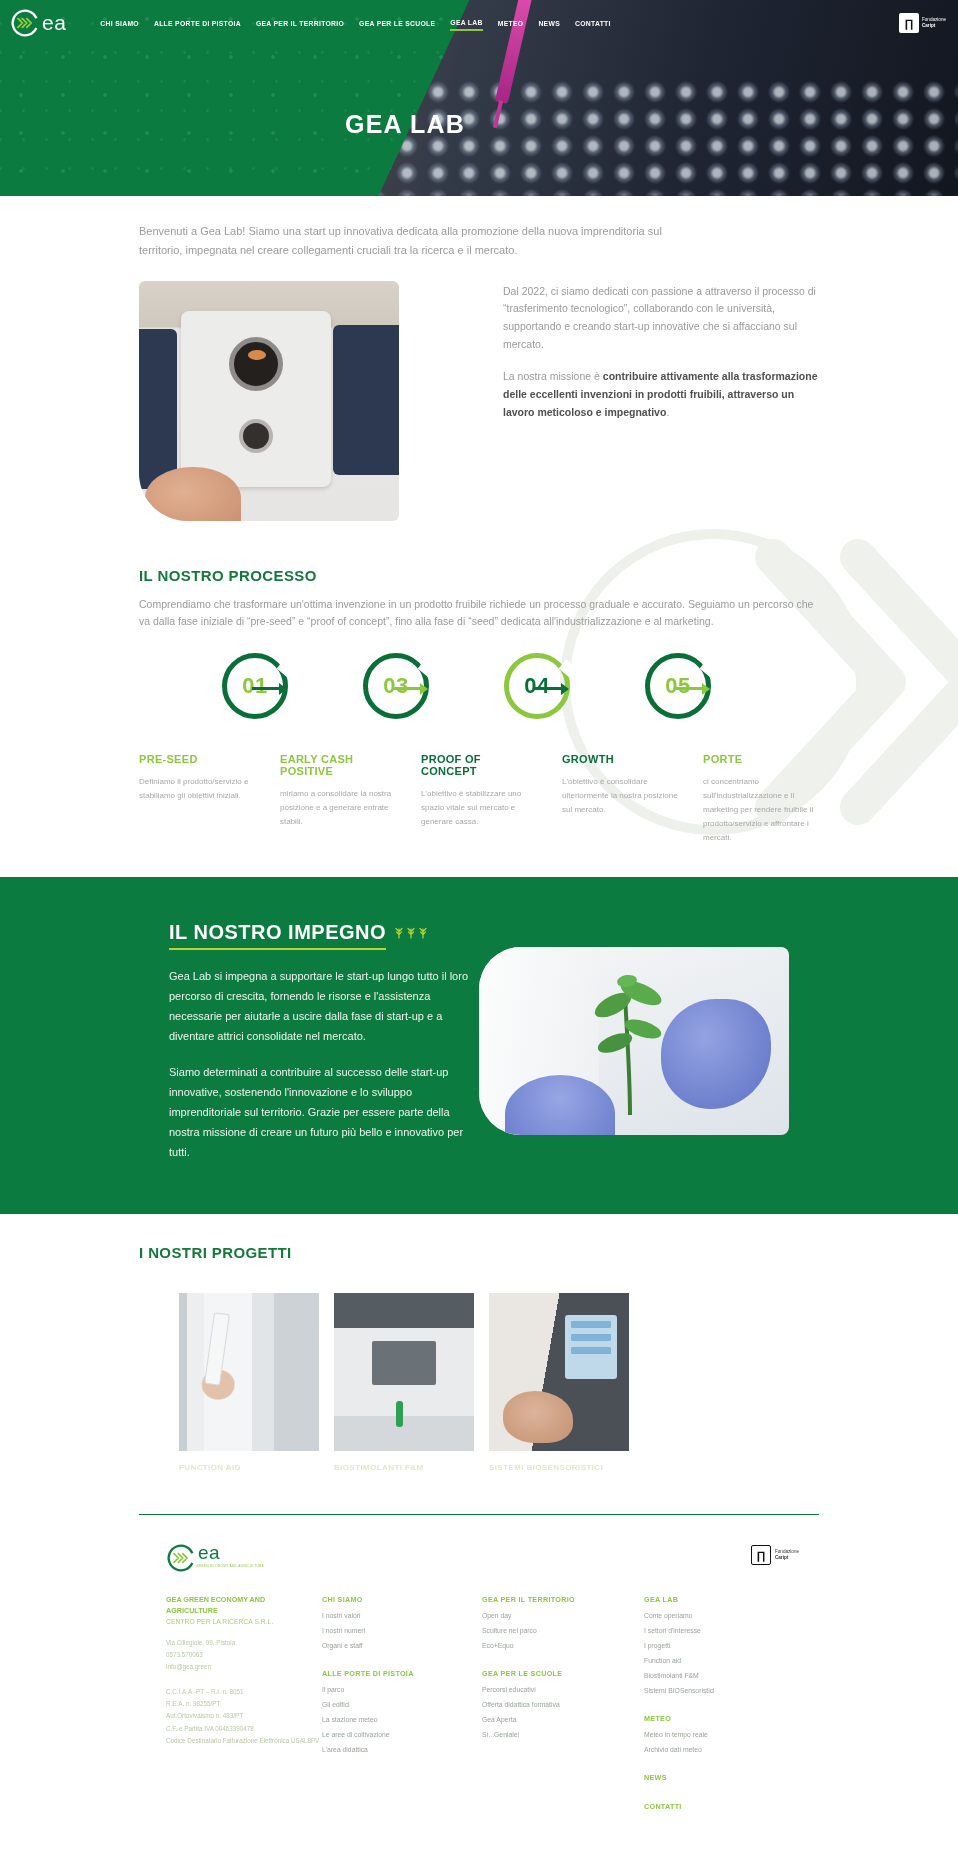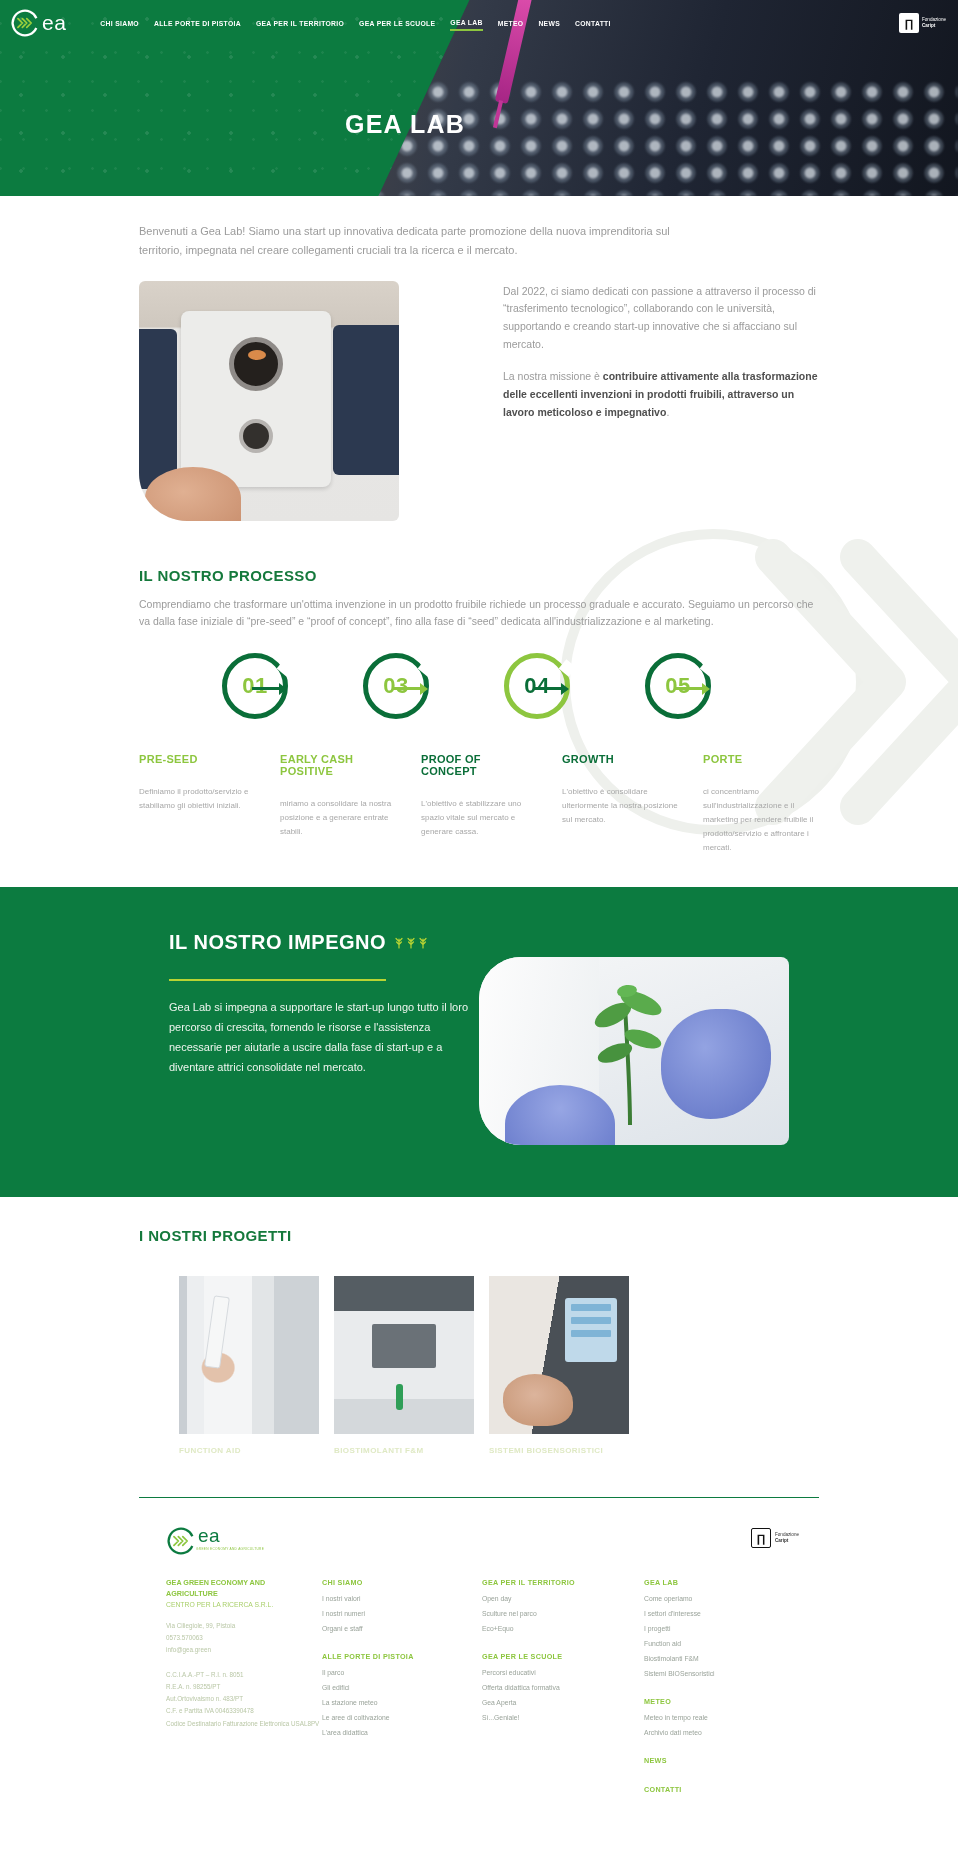--- a/index.html
+++ b/index.html
@@ -84,28 +84,28 @@
   .arrow{position:absolute;top:34px;width:28px;height:3px;}
   .arrow::after{content:"";position:absolute;right:-7px;top:-4.5px;border-left:8px solid;border-top:6px solid transparent;border-bottom:6px solid transparent;}
   .arrow.dark{background:var(--green_deep);}  .arrow.dark::after{border-left-color:var(--green_deep);}
   .arrow.lime{background:var(--lime);}        .arrow.lime::after{border-left-color:var(--lime);}
   .a1{left:113px;} .a2{left:254px;} .a3{left:395px;} .a4{left:536px;}
   .steps-text{display:flex;margin-top:30px;position:relative;z-index:1;}
   .step-cell{width:116px;margin-right:25px;}
   .step-cell:last-child{margin-right:0;}
   .step-title{font-size:11px;font-weight:700;letter-spacing:.3px;}
   .t-lime{color:var(--lime);} .t-dark{color:var(--green_deep);}
-  .step-desc{margin-top:20px;font-size:8px;color:#a8a8a8;line-height:1.75;}
+  .step-desc{margin-top:10px;font-size:8px;color:#a8a8a8;line-height:1.75;}
 
   
   .impegno{margin-top:16px;background:var(--green);}
   .impegno-inner{display:flex;justify-content:space-between;padding:44px 30px 52px;}
   .imp-text{width:318px;}
   .imp-h{color:#fff;font-size:20px;font-weight:700;letter-spacing:.5px;display:inline-block;
-    border-bottom:2.5px solid var(--lime_bright);padding-bottom:25px;}
+    border-bottom:2.5px solid var(--lime_bright);padding-bottom:4px;}
   .imp-trees{display:inline-flex;gap:2px;margin-left:8px;vertical-align:baseline;}
   .imp-p{margin-top:17px;color:#eef5ee;font-size:11px;line-height:1.8;}
   .i-img{width:310px;height:188px;margin-top:26px;border-radius:42px 8px 8px 42px;position:relative;overflow:hidden;flex:none;
     background:linear-gradient(160deg,#f6f7f8 0%,#eceff2 40%,#dde3e9 100%);}
   .i-coat{position:absolute;left:0;top:0;width:120px;height:100%;background:linear-gradient(100deg,#fdfdfd,#edf0f2);}
   .i-plant{position:absolute;left:96px;top:18px;width:110px;height:150px;}
   .i-glove-r{position:absolute;right:18px;top:52px;width:110px;height:110px;border-radius:50% 40% 55% 45%;
     background:radial-gradient(ellipse at 40% 35%,#93a3e2,#5e71c4);}
   .i-glove-l{position:absolute;left:26px;bottom:-18px;width:110px;height:78px;border-radius:50% 50% 0 0;
     background:radial-gradient(ellipse at 50% 30%,#97a6e4,#6679ca);}
@@ -182,21 +182,21 @@
         <span>Fondazione</span>
         <b>Caript</b>
       </span>
     </div>
   </div>
 
   <h1 class="hero-title">GEA LAB</h1>
 </header>
 
 <section class="wrap intro">
-  <p>Benvenuti a Gea Lab! Siamo una start up innovativa dedicata parte promozione della nuova imprenditoria sul territorio, impegnata nel creare collegamenti cruciali tra la ricerca e il mercato.</p>
+  <p>Benvenuti a Gea Lab! Siamo una start up innovativa dedicata alla promozione della nuova imprenditoria sul territorio, impegnata nel creare collegamenti cruciali tra la ricerca e il mercato.</p>
 </section>
 
 <section class="wrap mission">
   <div class="mission-row">
     <div class="m-img">
       <div class="m-panel-l"></div>
       <div class="m-panel-r"></div>
       <div class="m-unit">
         <div class="m-port"></div>
         <div class="m-port2"></div>
@@ -272,20 +272,21 @@
             <path d="M5 12 V3 M5 5.5 L2 2.5 M5 5.5 L8 2.5 M5 8.5 L2.6 6 M5 8.5 L7.4 6" stroke="#b9d433" stroke-width="1.2" fill="none" stroke-linecap="round"></path>
           </svg>
         <svg width="10" height="13" viewBox="0 0 10 13">
             <path d="M5 12 V3 M5 5.5 L2 2.5 M5 5.5 L8 2.5 M5 8.5 L2.6 6 M5 8.5 L7.4 6" stroke="#b9d433" stroke-width="1.2" fill="none" stroke-linecap="round"></path>
           </svg>
         <svg width="10" height="13" viewBox="0 0 10 13">
             <path d="M5 12 V3 M5 5.5 L2 2.5 M5 5.5 L8 2.5 M5 8.5 L2.6 6 M5 8.5 L7.4 6" stroke="#b9d433" stroke-width="1.2" fill="none" stroke-linecap="round"></path>
           </svg>
       </span>
       <p class="imp-p">Gea Lab si impegna a supportare le start-up lungo tutto il loro percorso di crescita, fornendo le risorse e l'assistenza necessarie per aiutarle a uscire dalla fase di start-up e a diventare attrici consolidate nel mercato.</p>
+      <p class="imp-p">Siamo determinati a contribuire al successo delle start-up innovative, sostenendo l'innovazione e lo sviluppo imprenditoriale sul territorio. Grazie per essere parte della nostra missione di creare un futuro più bello e innovativo per tutti.</p>
     </div>
     <div class="i-img">
       <div class="i-coat"></div>
       <div class="i-glove-r"></div>
       <div class="i-glove-l"></div>
       <svg class="i-plant" viewBox="0 0 110 150">
         <path d="M55 150 C55 110 52 70 50 30" stroke="#3c7d35" stroke-width="4" fill="none"></path>
         <ellipse cx="38" cy="40" rx="20" ry="9" fill="#4f9c43" transform="rotate(-28 38 40)"></ellipse>
         <ellipse cx="66" cy="28" rx="22" ry="9" fill="#5aab4c" transform="rotate(24 66 28)"></ellipse>
         <ellipse cx="40" cy="78" rx="18" ry="8" fill="#47923e" transform="rotate(-20 40 78)"></ellipse>

